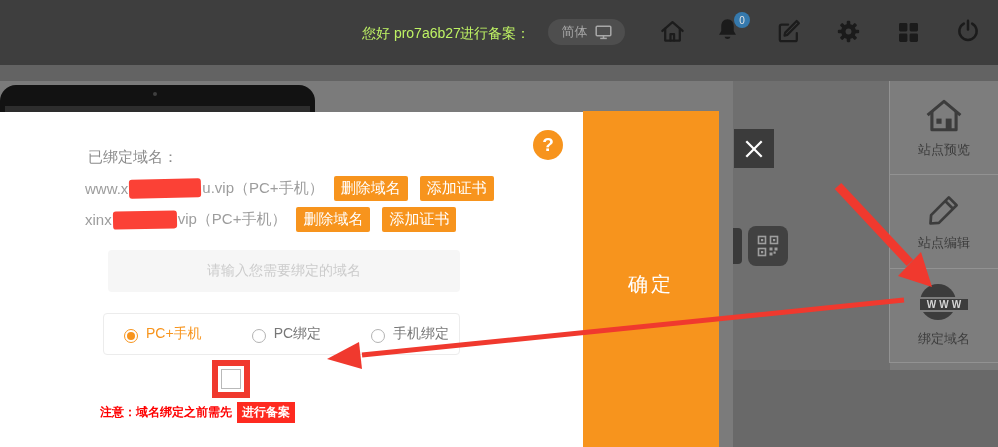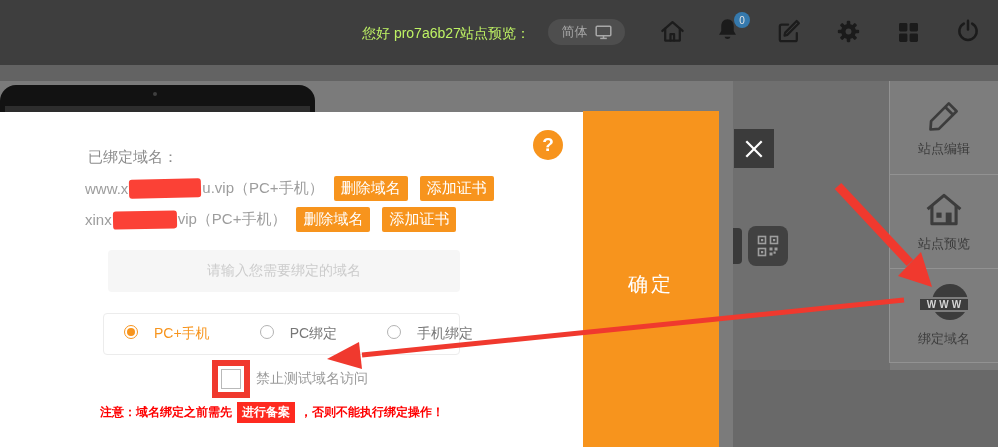--- a/index.html
+++ b/index.html
@@ -37,21 +37,21 @@
   
   .sidebar {
     position:absolute; left:889px; top:81px; width:109px; height:282px;
     background:#7d7d7d; border-left:1px solid #929292; display:flex; flex-direction:column;
   }
   .side-cell {
     flex:1; border-bottom:1px solid #929292; display:flex; flex-direction:column;
     align-items:center; justify-content:center; gap:6px; cursor:pointer;
   }
   .side-label { font-size:13px; color:#3d3d3d; }
-  .globe-wrap { position:relative; width:48px; height:40px; display:flex; justify-content:flex-end; }
+  .globe-wrap { position:relative; width:48px; height:40px; display:flex; justify-content:flex-start; }
   .globe-circle { width:36px; height:36px; border-radius:50%; background:#3c3c3c; }
   .globe-band {
     position:absolute; left:0; top:13px; width:48px; height:15px; background:#3c3c3c;
     border-top:2px solid #7d7d7d; border-bottom:2px solid #7d7d7d;
     color:#d5d5d5; font-size:10px; font-weight:bold; letter-spacing:3px;
     display:flex; align-items:center; justify-content:center; padding-left:3px;
   }
   
   .modal { position:absolute; left:0; top:112px; width:583px; height:335px; background:#ffffff; }
   .help-btn {
@@ -73,21 +73,21 @@
     position:absolute; left:108px; top:138px; width:352px; height:42px;
     background:#f6f6f6; border:none; border-radius:4px; text-align:center; font-size:14px;
     color:#555; outline:none; font-family:Liberation Mono, monospace;
   }
   .domain-input::placeholder { color:#ccc; }
   .radio-row {
     position:absolute; left:103px; top:201px; width:357px; height:42px;
     border:1px solid #ececec; border-radius:4px; display:flex; align-items:center;
     padding-left:20px; gap:50px;
   }
-  .radio-item { display:flex; align-items:flex-start; gap:16px; font-size:14px; color:#777; cursor:pointer; white-space:nowrap; }
+  .radio-item { display:flex; align-items:flex-end; gap:8px; font-size:14px; color:#777; cursor:pointer; white-space:nowrap; }
   .radio-dot { width:14px; height:14px; border-radius:50%; border:1px solid #b3b3b3; background:#fff; position:relative; }
   .radio-item.selected { color:#f7941d; }
   .radio-item.selected .radio-dot { border-color:#f7941d; }
   .radio-item.selected .radio-dot::after {
     content:""; position:absolute; left:2px; top:2px; width:8px; height:8px; border-radius:50%; background:#f7941d;
   }
   .red-frame {
     position:absolute; left:212px; top:248px; width:38px; height:38px;
     border:6px solid #f0392e; display:flex; align-items:center; justify-content:center; z-index:5;
   }
@@ -111,21 +111,21 @@
   
   .annot { position:absolute; left:0; top:0; width:998px; height:447px; pointer-events:none; z-index:20; }
 </style>
 </head>
 <body>
 
 <div id="screen">
 
   <div class="header">
     <span class="hdr-text greeting">您好 pro7a6b27</span>
-    <span class="hdr-text manage">站点预览：</span>
+    <span class="hdr-text manage">进行备案：</span>
 
     <div class="lang-pill">
       <span>简体</span>
       <span style="display:flex;">
         <svg width="17" height="15" viewBox="0 0 17 15">
             <rect x="1.2" y="1.2" width="14.6" height="9.6" rx="1" fill="none" stroke="#a8a8a8" stroke-width="1.5"></rect>
             <line x1="8.5" y1="10.8" x2="8.5" y2="13" stroke="#a8a8a8" stroke-width="1.5"></line>
             <line x1="5.2" y1="13.4" x2="11.8" y2="13.4" stroke="#a8a8a8" stroke-width="1.5"></line>
           </svg>
       </span>
@@ -189,39 +189,39 @@
   <div class="footer-region"></div>
 
   <div class="laptop">
     <span class="cam"></span>
     <span class="strip"></span>
   </div>
 
   <div class="sidebar">
     <div class="side-cell">
       <span style="display:flex;">
-        <svg width="36" height="36" viewBox="0 0 24 24" fill="none" stroke="#3c3c3c" stroke-width="1.8" stroke-linejoin="round">
-            <path d="M15.2 3.6 l5.2 5.2 L8.6 20.6 L3 21 l0.4-5.6 z"></path>
-            <line x1="12.8" y1="6" x2="18" y2="11.2"></line>
-          </svg>
-      </span>
-      <span class="side-label">站点编辑</span>
-    </div>
-    <div class="side-cell">
-      <span style="display:flex;">
         <svg width="42" height="38" viewBox="0 0 24 22" fill="none" stroke="#3c3c3c" stroke-width="1.8" stroke-linejoin="round">
             <path d="M2.5 10.5 L12 2.5 L21.5 10.5"></path>
             <path d="M5 8.6 V19 H19 V8.6"></path>
             <rect x="13" y="12.5" width="3.4" height="6.5" fill="#3c3c3c" stroke="none"></rect>
             <rect x="7.6" y="12.5" width="3" height="3" fill="#3c3c3c" stroke="none"></rect>
           </svg>
       </span>
       <span class="side-label">站点预览</span>
     </div>
     <div class="side-cell">
+      <span style="display:flex;">
+        <svg width="36" height="36" viewBox="0 0 24 24" fill="none" stroke="#3c3c3c" stroke-width="1.8" stroke-linejoin="round">
+            <path d="M15.2 3.6 l5.2 5.2 L8.6 20.6 L3 21 l0.4-5.6 z"></path>
+            <line x1="12.8" y1="6" x2="18" y2="11.2"></line>
+          </svg>
+      </span>
+      <span class="side-label">站点编辑</span>
+    </div>
+    <div class="side-cell">
       <span class="globe-wrap">
         <span class="globe-circle"></span>
         <span class="globe-band">WWW</span>
       </span>
       <span class="side-label">绑定域名</span>
     </div>
   </div>
 
   <div class="modal">
     <div class="help-btn">?</div>
@@ -257,26 +257,24 @@
       </span>
       <span class="radio-item">
         <span class="radio-dot"></span>
         <span>手机绑定</span>
       </span>
     </div>
 
     <div class="red-frame">
       <span class="checkbox"></span>
     </div>
-    <span class="checkbox-label">禁止测试域名访问</span>
 
     <div class="note">
       <span>注意：域名绑定之前需先</span>
       <span class="note-highlight">进行备案</span>
-      <span>，否则不能执行绑定操作！</span>
     </div>
   </div>
 
   <div class="confirm-panel">
     <div class="confirm-text">确定</div>
   </div>
 
   <div class="close-btn">
     <span style="display:flex;">
       <svg width="22" height="22" viewBox="0 0 20 20">

